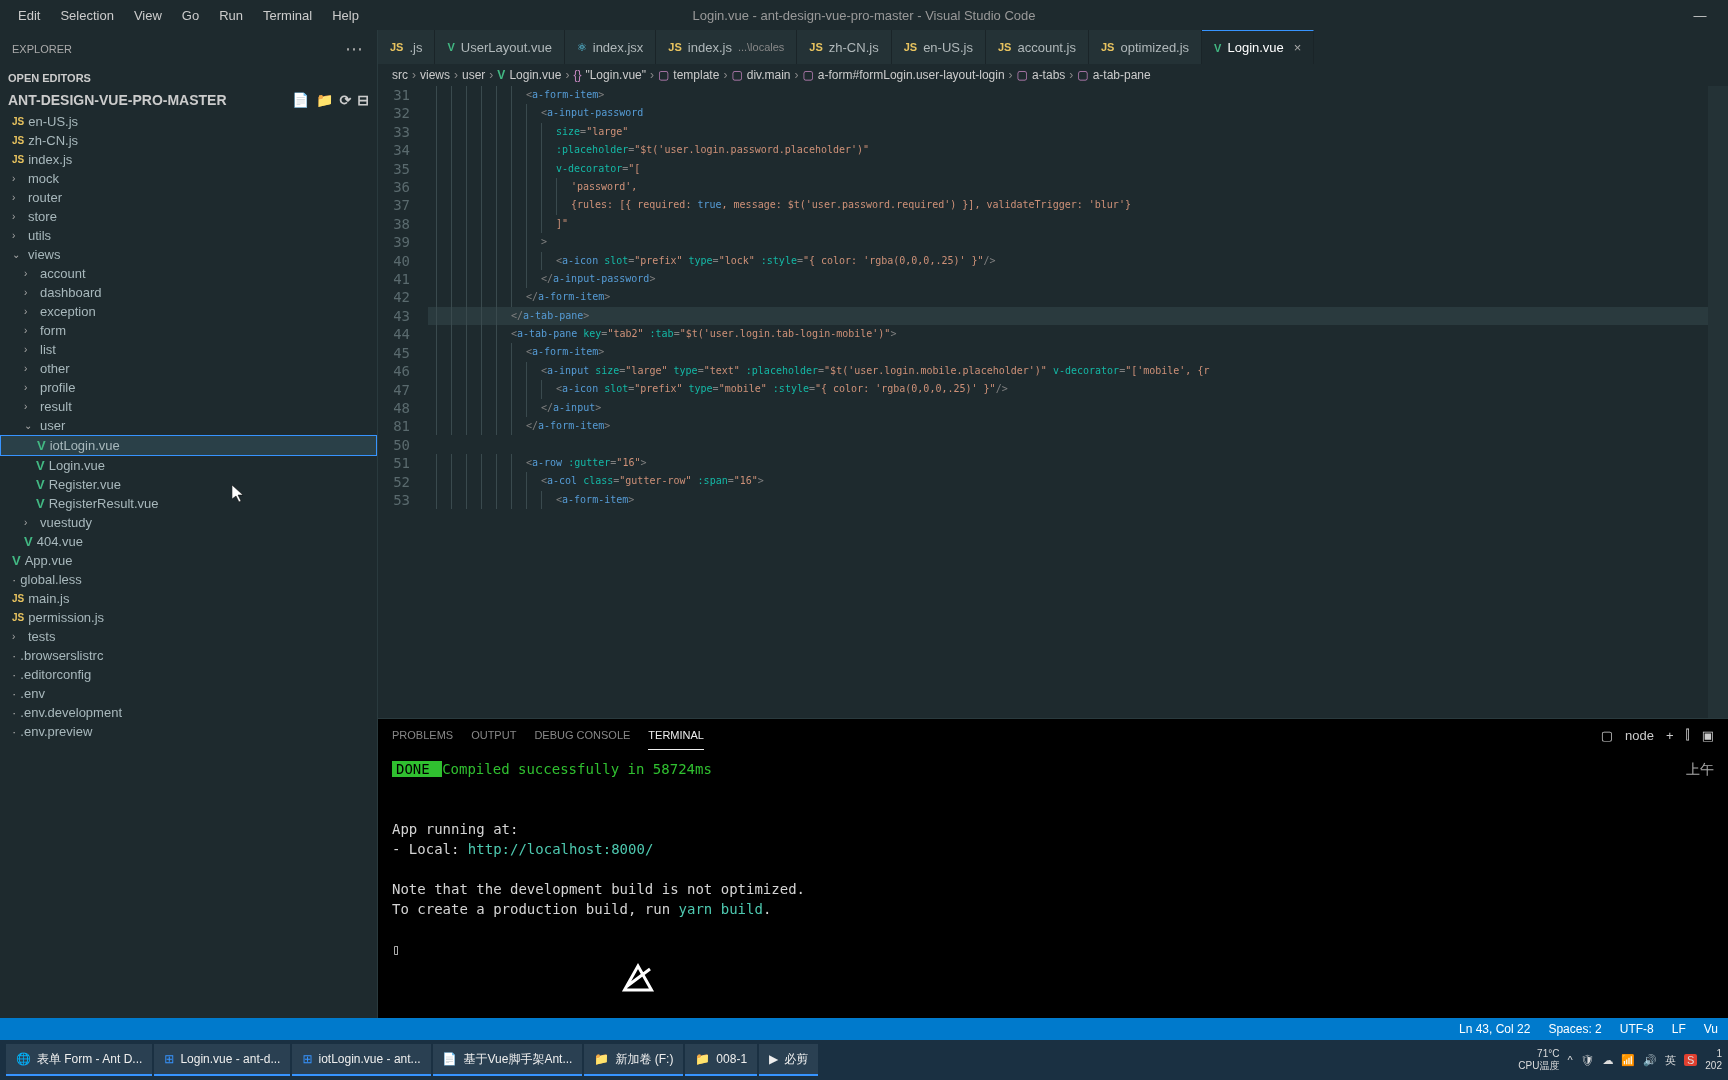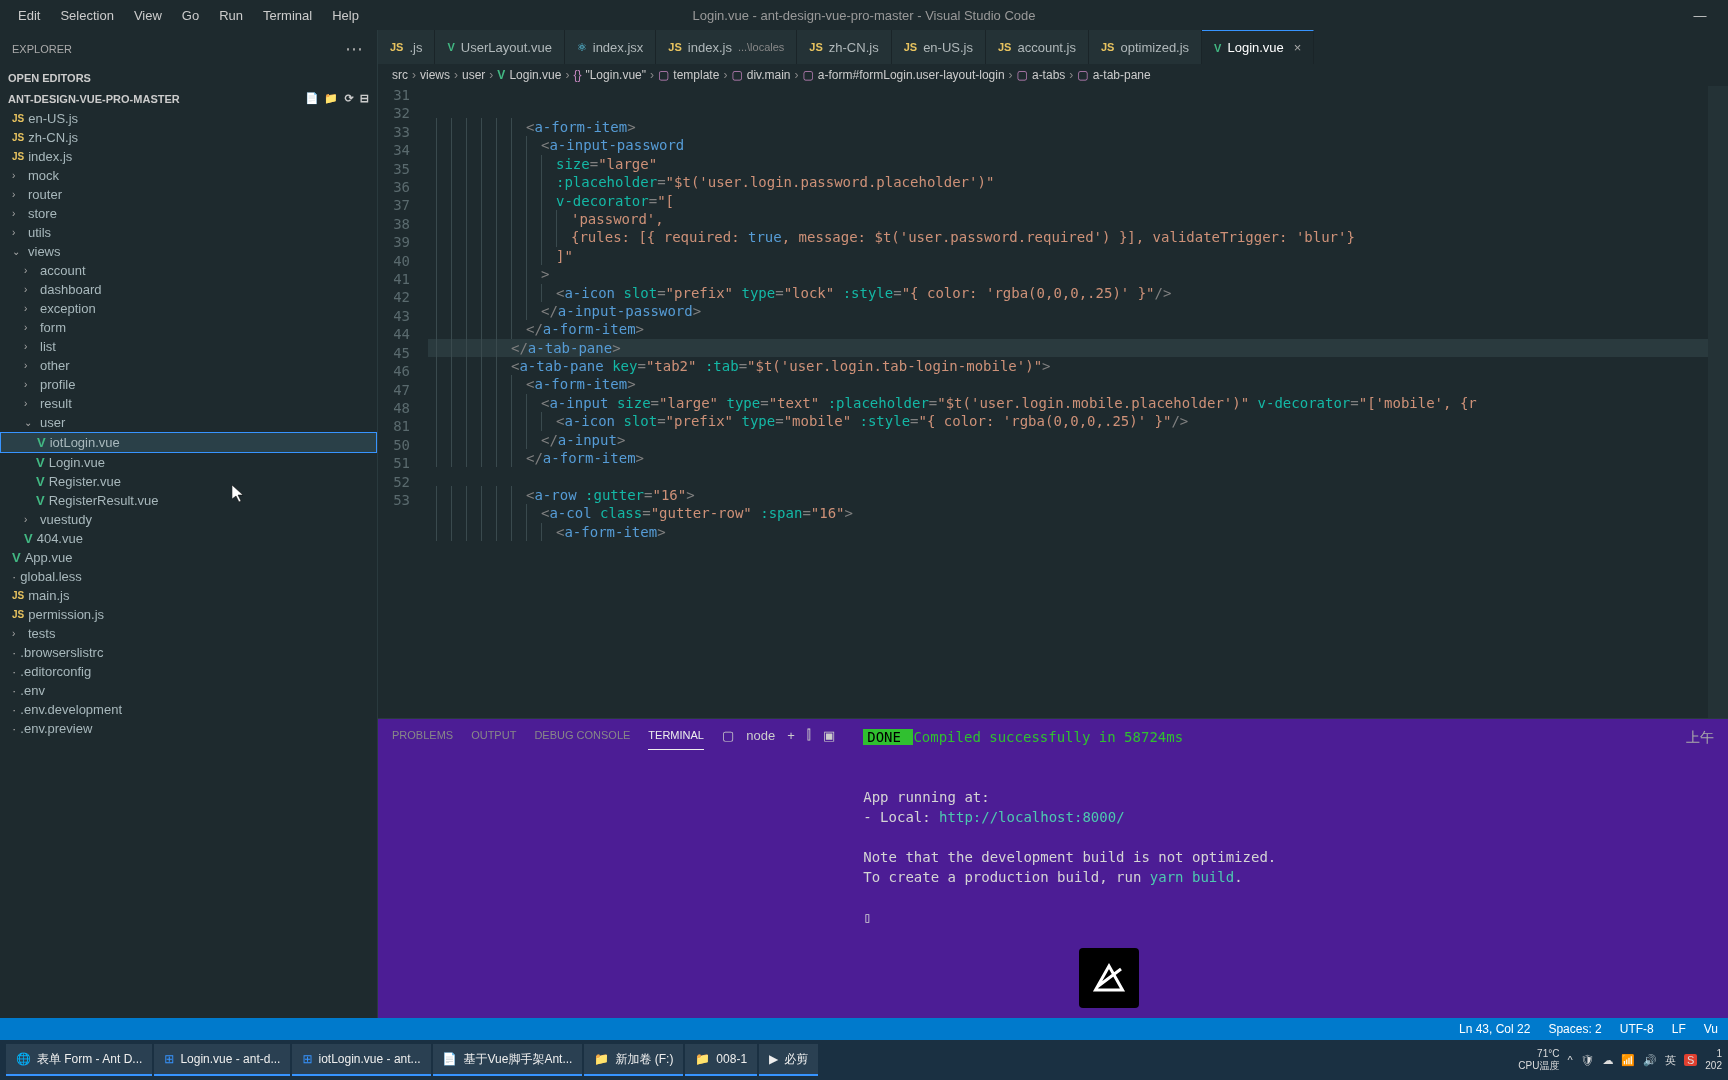--- a/index.html
+++ b/index.html
@@ -26,21 +26,21 @@
 .menubar-title { position: absolute; left: 50%; transform: translateX(-50%); color: #999; }
 .menubar-right { margin-left: auto; display: flex; gap: 20px; }
 .win-btn { width: 40px; text-align: center; cursor: pointer; color: #ccc; }
 
 .main-layout { display: flex; flex: 1; overflow: hidden; }
 
 .sidebar { width: 378px; background: #1e2a2e; display: flex; flex-direction: column; border-right: 1px solid #2a3a3e; }
 .explorer-header { padding: 8px 12px; font-size: 11px; color: #aaa; display: flex; justify-content: space-between; align-items: center; }
 .explorer-dots { color: #aaa; font-size: 18px; letter-spacing: 2px; }
 .section-header { padding: 4px 8px; font-size: 11px; font-weight: bold; color: #ccc; }
-.project-header { padding: 4px 8px; font-size: 11px; font-weight: bold; color: #ccc; display: flex; justify-content: space-between; align-items: center; }
+.project-header { padding: 4px 8px; font-size: 14px; font-weight: bold; color: #ccc; display: flex; justify-content: space-between; align-items: center; }
 .project-actions { display: flex; gap: 6px; }
 
 .tree { flex: 1; overflow: auto; font-size: 13px; }
 .tree-row { padding: 2px 8px; display: flex; align-items: center; gap: 4px; cursor: pointer; color: #a8b8bc; }
 .tree-row.selected { background: #2a4048; border: 1px solid #3794ff; }
 .chev { color: #aaa; font-size: 10px; width: 12px; display: inline-block; }
 .vue-icon { color: #42b883; font-weight: bold; }
 .js-icon { color: #e8c35f; font-weight: bold; font-size: 10px; }
 .folder-icon { color: #aaa; }
 
@@ -52,32 +52,32 @@
 .tab.active { background: #1e2a2e; border-top: 1px solid #3794ff; color: #fff; }
 .tab .close { color: #aaa; margin-left: 4px; }
 .tab-icon { font-size: 11px; }
 
 .breadcrumb { display: flex; align-items: center; gap: 4px; padding: 4px 14px; background: #1e2a2e; font-size: 12px; color: #ccc; flex-wrap: wrap; }
 .bc-sep { color: #888; }
 .bc-item { display: flex; align-items: center; gap: 4px; }
 
 .code-area { flex: 1; display: flex; overflow: hidden; position: relative; }
 .gutter { width: 50px; background: #1e2a2e; text-align: right; padding-right: 18px; color: #5a6a6e; font-family: "Consolas", monospace; font-size: 14px; line-height: 18.4px; }
-.code { flex: 1; font-family: "Consolas", monospace; font-size: 14px; line-height: 18.4px; white-space: pre; overflow: hidden; position: relative; margin-top: 32px; }
+.code { flex: 1; font-family: "Consolas", monospace; font-size: 10px; line-height: 18.4px; white-space: pre; overflow: hidden; position: relative; }
 .code-line { height: 18.4px; }
 .minimap { width: 20px; background: #243236; }
 .indent-guide { border-left: 1px solid #3a4a4e; display: inline-block; width: 15px; height: 18.4px; vertical-align: top; }
 
 .t-tag { color: #569cd6; }
 .t-attr { color: #14b8a6; }
 .t-string { color: #ce9178; }
 .t-punc { color: #808080; }
 .t-const { color: #569cd6; }
 
-.panel { height: 300px; display: flex; flex-direction: row; border-top: 1px solid #2a3a3e; background: #4c1d95; }
+.panel { height: 300px; display: flex; flex-direction: column; border-top: 1px solid #2a3a3e; background: #000000; }
 .panel-tabs { display: flex; align-items: center; padding: 0 14px; height: 32px; gap: 18px; }
 .panel-tab { font-size: 11px; color: #888; cursor: pointer; padding: 8px 0; }
 .panel-tab.active { color: #eee; border-bottom: 1px solid #eee; }
 .panel-right { margin-left: auto; display: flex; gap: 12px; align-items: center; }
 .terminal-body { flex: 1; padding: 8px 14px; font-family: "Consolas", monospace; font-size: 14px; line-height: 20px; overflow: hidden; position: relative; }
 .term-done { background: #30c030; color: #000; padding: 0 4px; }
 .term-green { color: #30c030; }
 .term-cyan { color: #4ec9b0; }
 .term-white { color: #d4d4d4; }
 .term-topright { position: absolute; top: 8px; right: 14px; color: #aaa; }

